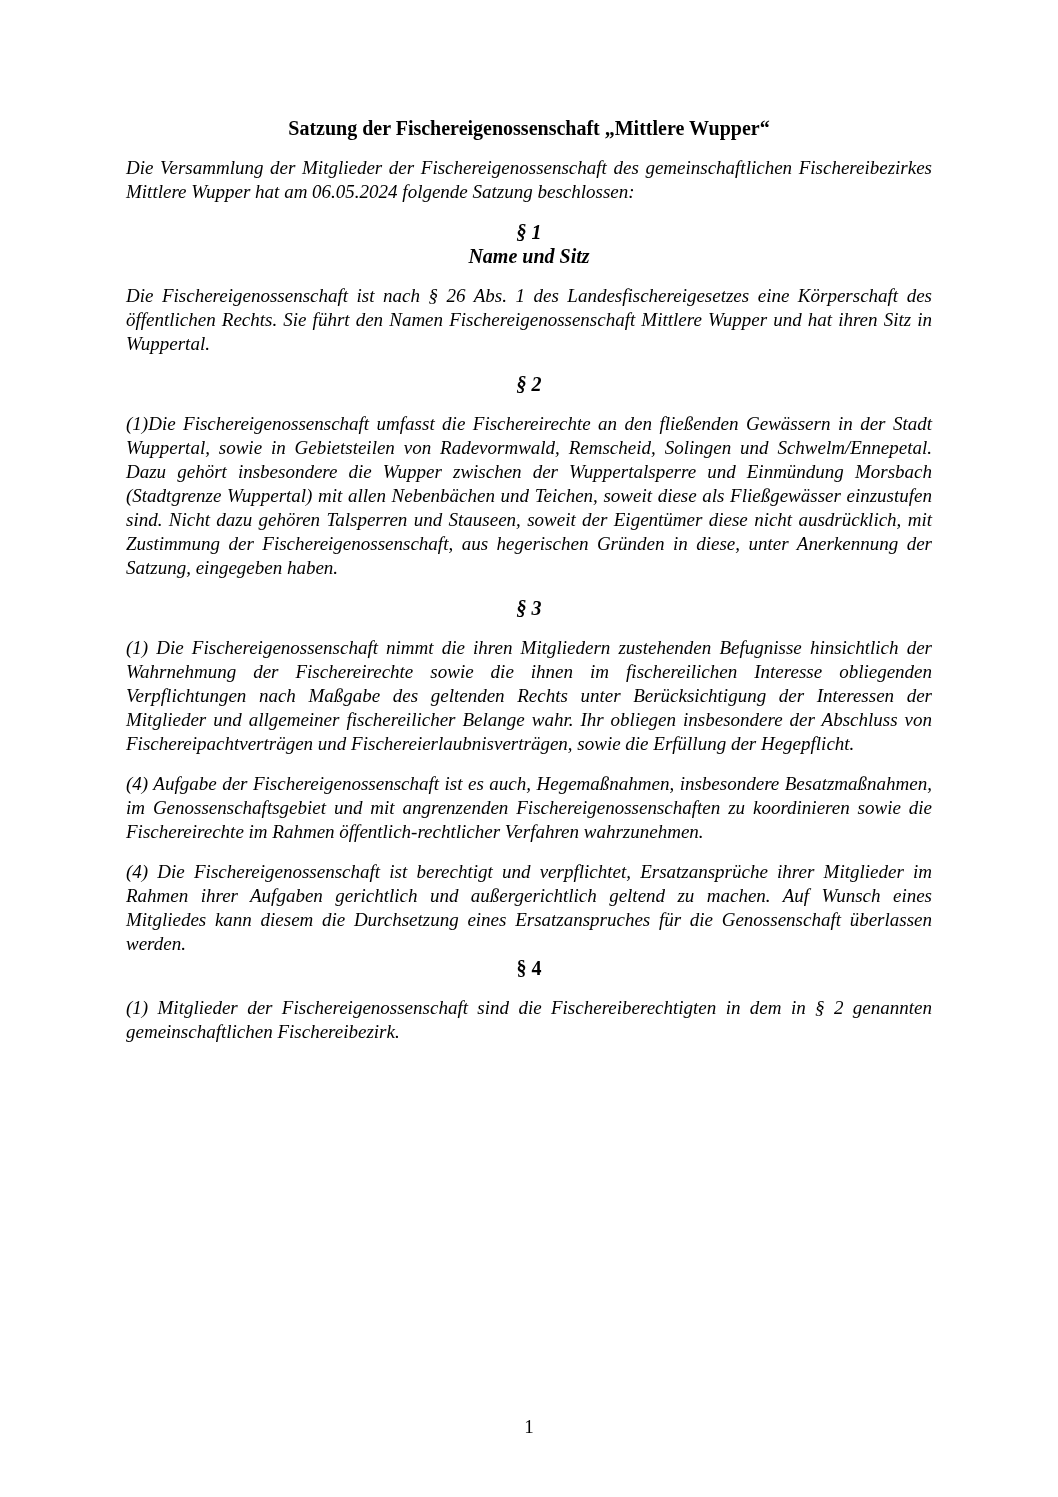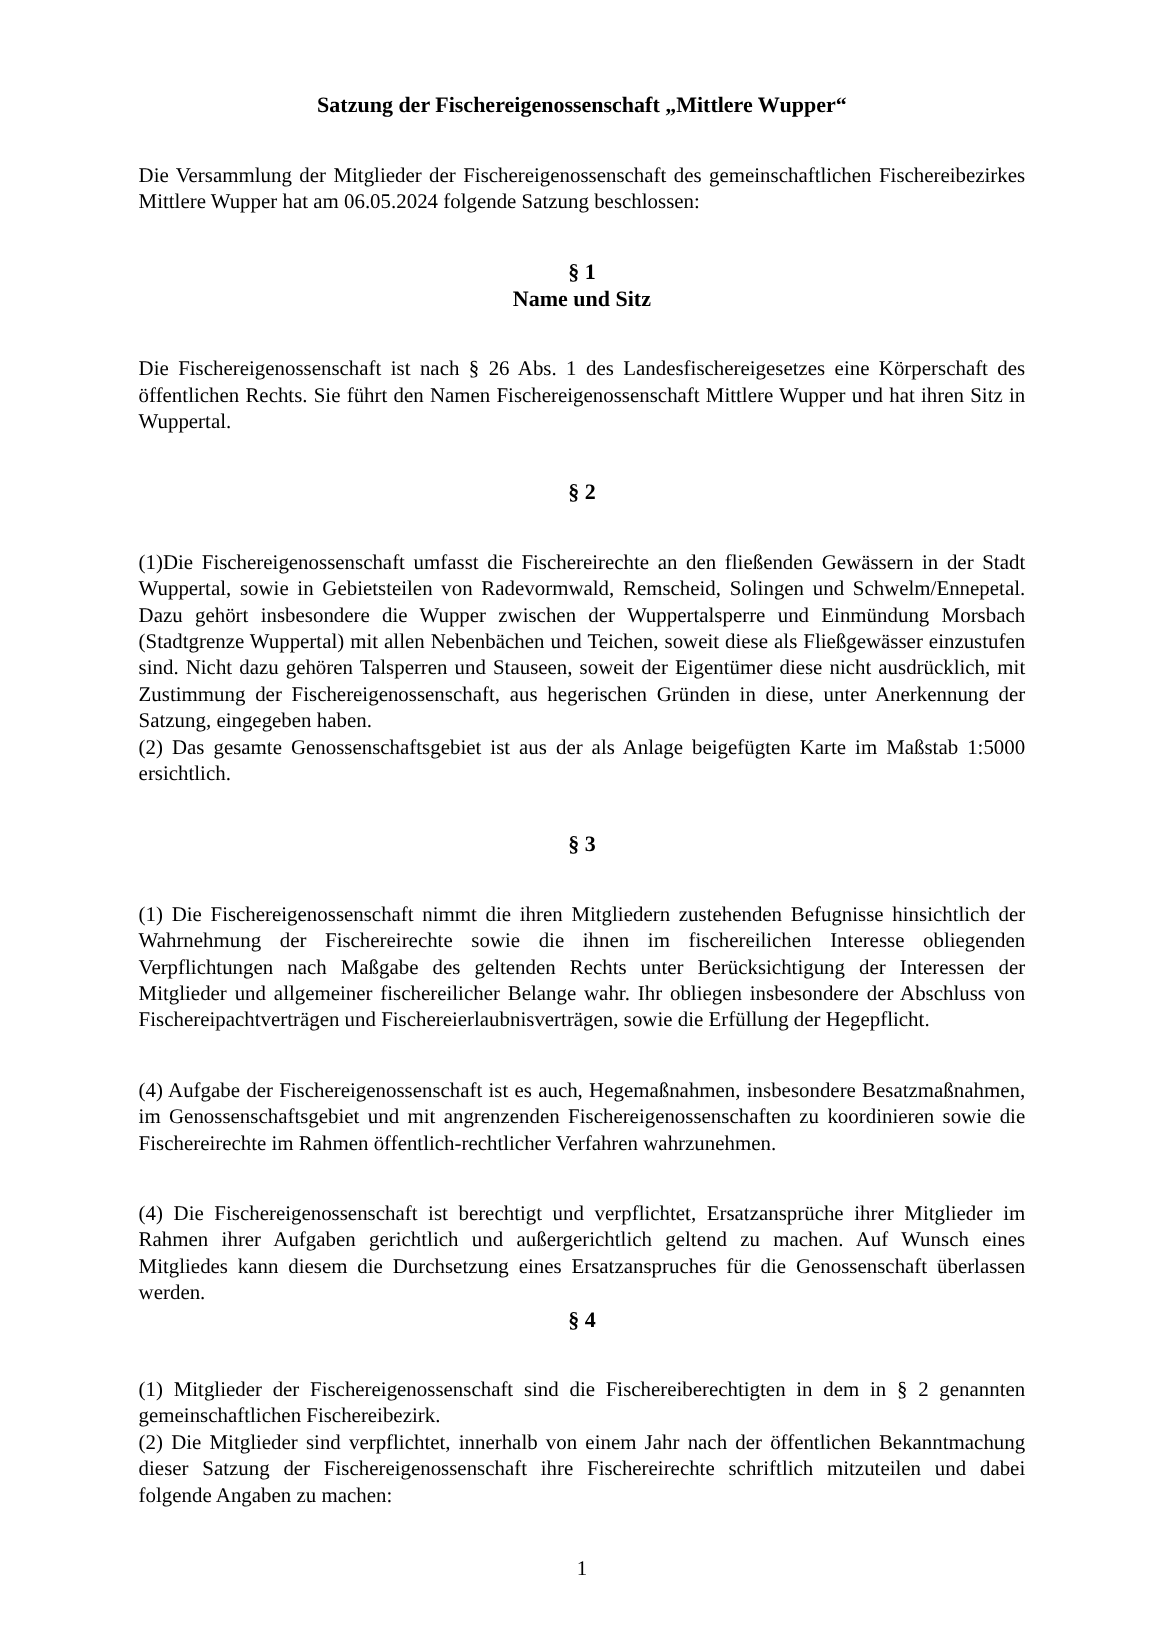--- a/index.html
+++ b/index.html
@@ -13,34 +13,35 @@
     height: 1497px;
     background: #ffffff;
     color: #000000;
     font-family: "Liberation Serif", "DejaVu Serif", serif;
     font-size: 19px;
     line-height: 24px;
     overflow: hidden;
     box-sizing: border-box;
   }
   .content {
-    padding: 84px 126px 0 126px;
+    padding: 116px 126px 0 126px;
   }
   .doc-title {
     margin: 0;
     font-size: 20px;
     font-weight: bold;
     text-align: center;
   }
   .para {
     margin: 0;
     text-align: justify;
   }
   .gap-before {
-    margin-top: 40px;
+    margin-top: 16px;
+    font-style: italic;
   }
   .sec-head {
     text-align: center;
     font-weight: bold;
   }
   .sec-num, .sec-title {
     font-size: 20px;
     font-weight: bold;
   }
   .page-number {
@@ -65,31 +66,29 @@
     <div class="sec-head gap-before">
       <div class="sec-num">§ 1</div>
       <div class="sec-title">Name und Sitz</div>
     </div>
     <p class="para gap-before">Die Fischereigenossenschaft ist nach § 26 Abs. 1 des Landesfischereigesetzes eine Körperschaft des öffentlichen Rechts. Sie führt den Namen Fischereigenossenschaft Mittlere Wupper und hat ihren Sitz in Wuppertal.</p>
 
     <div class="sec-head gap-before">
       <div class="sec-num">§ 2</div>
     </div>
     <p class="para gap-before">(1)Die Fischereigenossenschaft umfasst die Fischereirechte an den fließenden Gewässern in der Stadt Wuppertal, sowie in Gebietsteilen von Radevormwald, Remscheid, Solingen und Schwelm/Ennepetal. Dazu gehört insbesondere die Wupper zwischen der Wuppertalsperre und Einmündung Morsbach (Stadtgrenze Wuppertal) mit allen Nebenbächen und Teichen, soweit diese als Fließgewässer einzustufen sind. Nicht dazu gehören Talsperren und Stauseen, soweit der Eigentümer diese nicht ausdrücklich, mit Zustimmung der Fischereigenossenschaft, aus hegerischen Gründen in diese, unter Anerkennung der Satzung, eingegeben haben.</p>
-    <p class="para">(2) Das gesamte Genossenschaftsgebiet ist aus der als Anlage beigefügten Karte im Maßstab 1:5000 ersichtlich.</p>
 
     <div class="sec-head gap-before">
       <div class="sec-num">§ 3</div>
     </div>
     <p class="para gap-before">(1) Die Fischereigenossenschaft nimmt die ihren Mitgliedern zustehenden Befugnisse hinsichtlich der Wahrnehmung der Fischereirechte sowie die ihnen im fischereilichen Interesse obliegenden Verpflichtungen nach Maßgabe des geltenden Rechts unter Berücksichtigung der Interessen der Mitglieder und allgemeiner fischereilicher Belange wahr. Ihr obliegen insbesondere der Abschluss von Fischereipachtverträgen und Fischereierlaubnisverträgen, sowie die Erfüllung der Hegepflicht.</p>
     <p class="para gap-before">(4) Aufgabe der Fischereigenossenschaft ist es auch, Hegemaßnahmen, insbesondere Besatzmaßnahmen, im Genossenschaftsgebiet und mit angrenzenden Fischereigenossenschaften zu koordinieren sowie die Fischereirechte im Rahmen öffentlich-rechtlicher Verfahren wahrzunehmen.</p>
     <p class="para gap-before">(4) Die Fischereigenossenschaft ist berechtigt und verpflichtet, Ersatzansprüche ihrer Mitglieder im Rahmen ihrer Aufgaben gerichtlich und außergerichtlich geltend zu machen. Auf Wunsch eines Mitgliedes kann diesem die Durchsetzung eines Ersatzanspruches für die Genossenschaft überlassen werden.</p>
 
     <div class="sec-head">
       <div class="sec-num">§ 4</div>
     </div>
     <p class="para gap-before">(1) Mitglieder der Fischereigenossenschaft sind die Fischereiberechtigten in dem in § 2 genannten gemeinschaftlichen Fischereibezirk.</p>
-    <p class="para">(2) Die Mitglieder sind verpflichtet, innerhalb von einem Jahr nach der öffentlichen Bekanntmachung dieser Satzung der Fischereigenossenschaft ihre Fischereirechte schriftlich mitzuteilen und dabei folgende Angaben zu machen:</p>
 
   </div>
 
   <div class="page-number">1</div>
 </div>
 
 </body></html>

